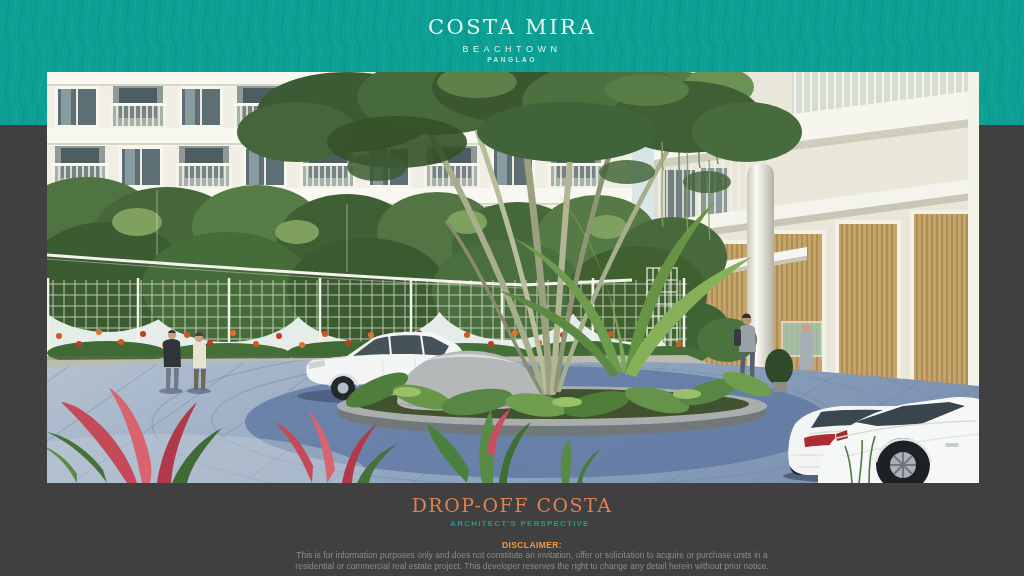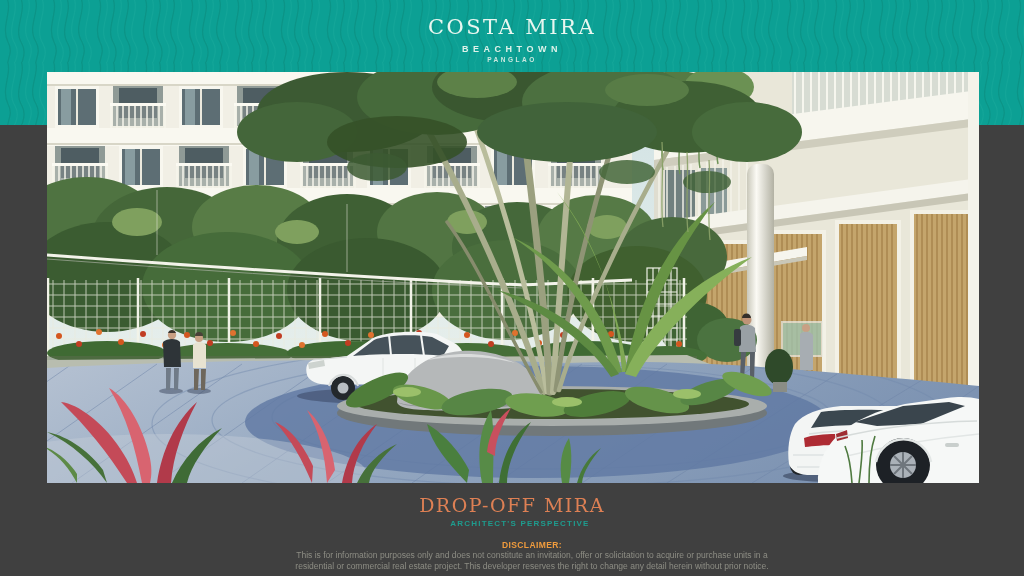--- a/index.html
+++ b/index.html
@@ -3,21 +3,21 @@
 <meta charset="utf-8">
 <style>
   html,body{margin:0;padding:0;background:#EBE7DB;}
   .page{position:relative;width:1024px;height:576px;background:#404040;overflow:hidden;
         font-family:"Liberation Sans",sans-serif;}
   
   .banner{position:absolute;top:0;left:0;width:1024px;height:125px;background:#0CA094;}
   .banner-pattern{position:absolute;top:0;left:0;}
   .logo{position:absolute;top:15px;left:0;width:100%;text-align:center;color:#E8F6EF;z-index:2;}
   .logo-title{font-family:"DejaVu Serif",serif;font-weight:400;font-size:21px;letter-spacing:2.5px;}
-  .logo-subtitle{margin-top:5px;font-size:9px;font-weight:bold;letter-spacing:4.5px;color:#DFF2EA;}
+  .logo-subtitle{margin-top:5px;font-size:9px;font-weight:normal;letter-spacing:4.5px;color:#DFF2EA;}
   .logo-location{margin-top:2px;font-size:6.5px;font-weight:bold;letter-spacing:2.5px;color:#CBE8DF;}
   
   .hero{position:absolute;left:47px;top:72px;width:932px;height:411px;margin:0;padding:0;z-index:3;}
   .hero svg{display:block;}
   
   .caption{position:absolute;top:494px;left:0;width:100%;text-align:center;z-index:2;}
   .caption h1{margin:0;font-family:"DejaVu Serif",serif;font-weight:400;font-size:19px;
               letter-spacing:1.5px;color:#DE8054;}
   .caption h2{margin:3px 0 0 16px;font-size:8px;font-weight:bold;letter-spacing:1.2px;color:#1E9C8E;}
   
@@ -419,21 +419,21 @@
         <path d="M452,411 C455,384 466,362 484,350 C470,370 460,392 460,411 Z" fill="#3f6f35"></path>
         <path d="M440,380 C442,362 450,346 464,336 C454,354 448,370 448,384 Z" fill="#c8505e"></path>
         <path d="M515,411 C512,394 514,378 522,366 C526,382 524,398 522,411 Z" fill="#568b45"></path>
         <path d="M530,411 C534,396 542,384 554,376 C544,388 536,400 535,411 Z" fill="#477a3a"></path>
         <path d="M812,411 C814,394 816,380 815,368 M822,411 C822,392 824,376 828,364 M805,411 C804,396 802,384 798,374" stroke="#4f7a40" stroke-width="1.6" fill="none"></path>
       </g>
     </svg>
   </figure>
 
   <section class="caption">
-    <h1>DROP-OFF MIRA</h1>
+    <h1>DROP-OFF COSTA</h1>
     <h2>ARCHITECT'S PERSPECTIVE</h2>
   </section>
 
   <footer class="disclaimer">
     <div class="disclaimer-label">DISCLAIMER:</div>
     <div class="disclaimer-line">This is for information purposes only and does not constitute an invitation, offer or solicitation to acquire or purchase units in a</div>
     <div class="disclaimer-line">residential or commercial real estate project. This developer reserves the right to change any detail herein without prior notice.</div>
   </footer>
 
 </div>

